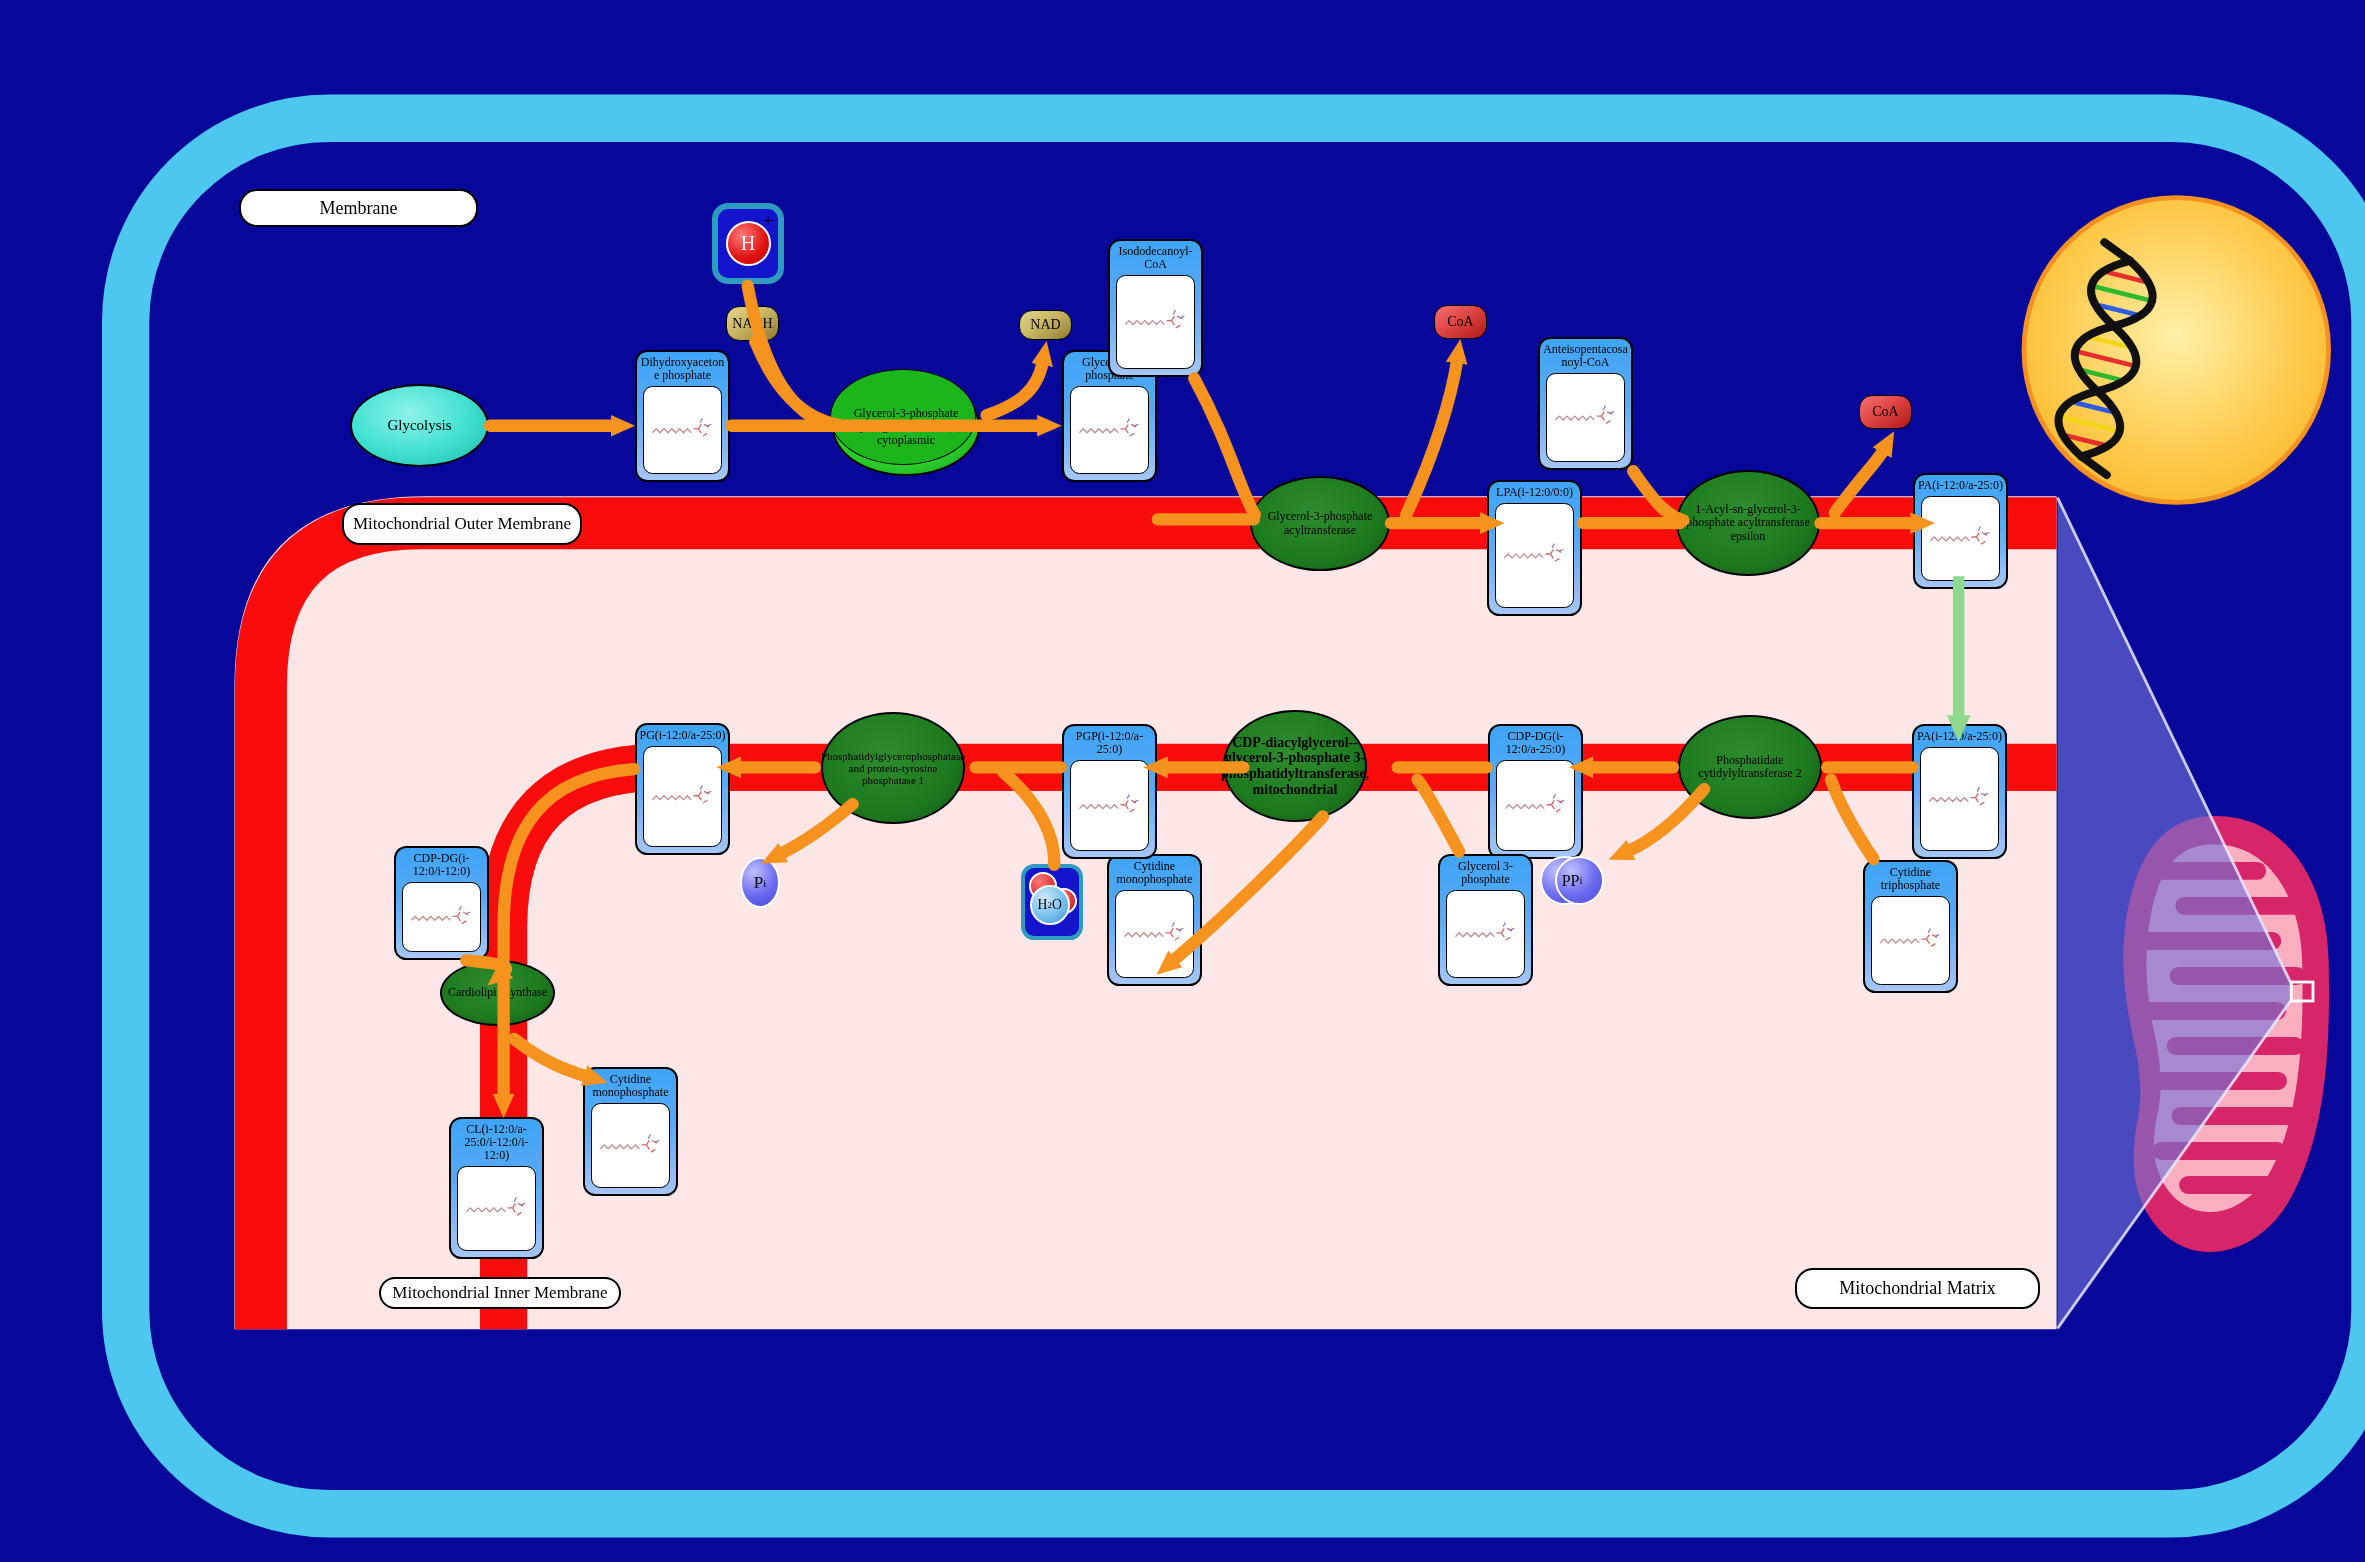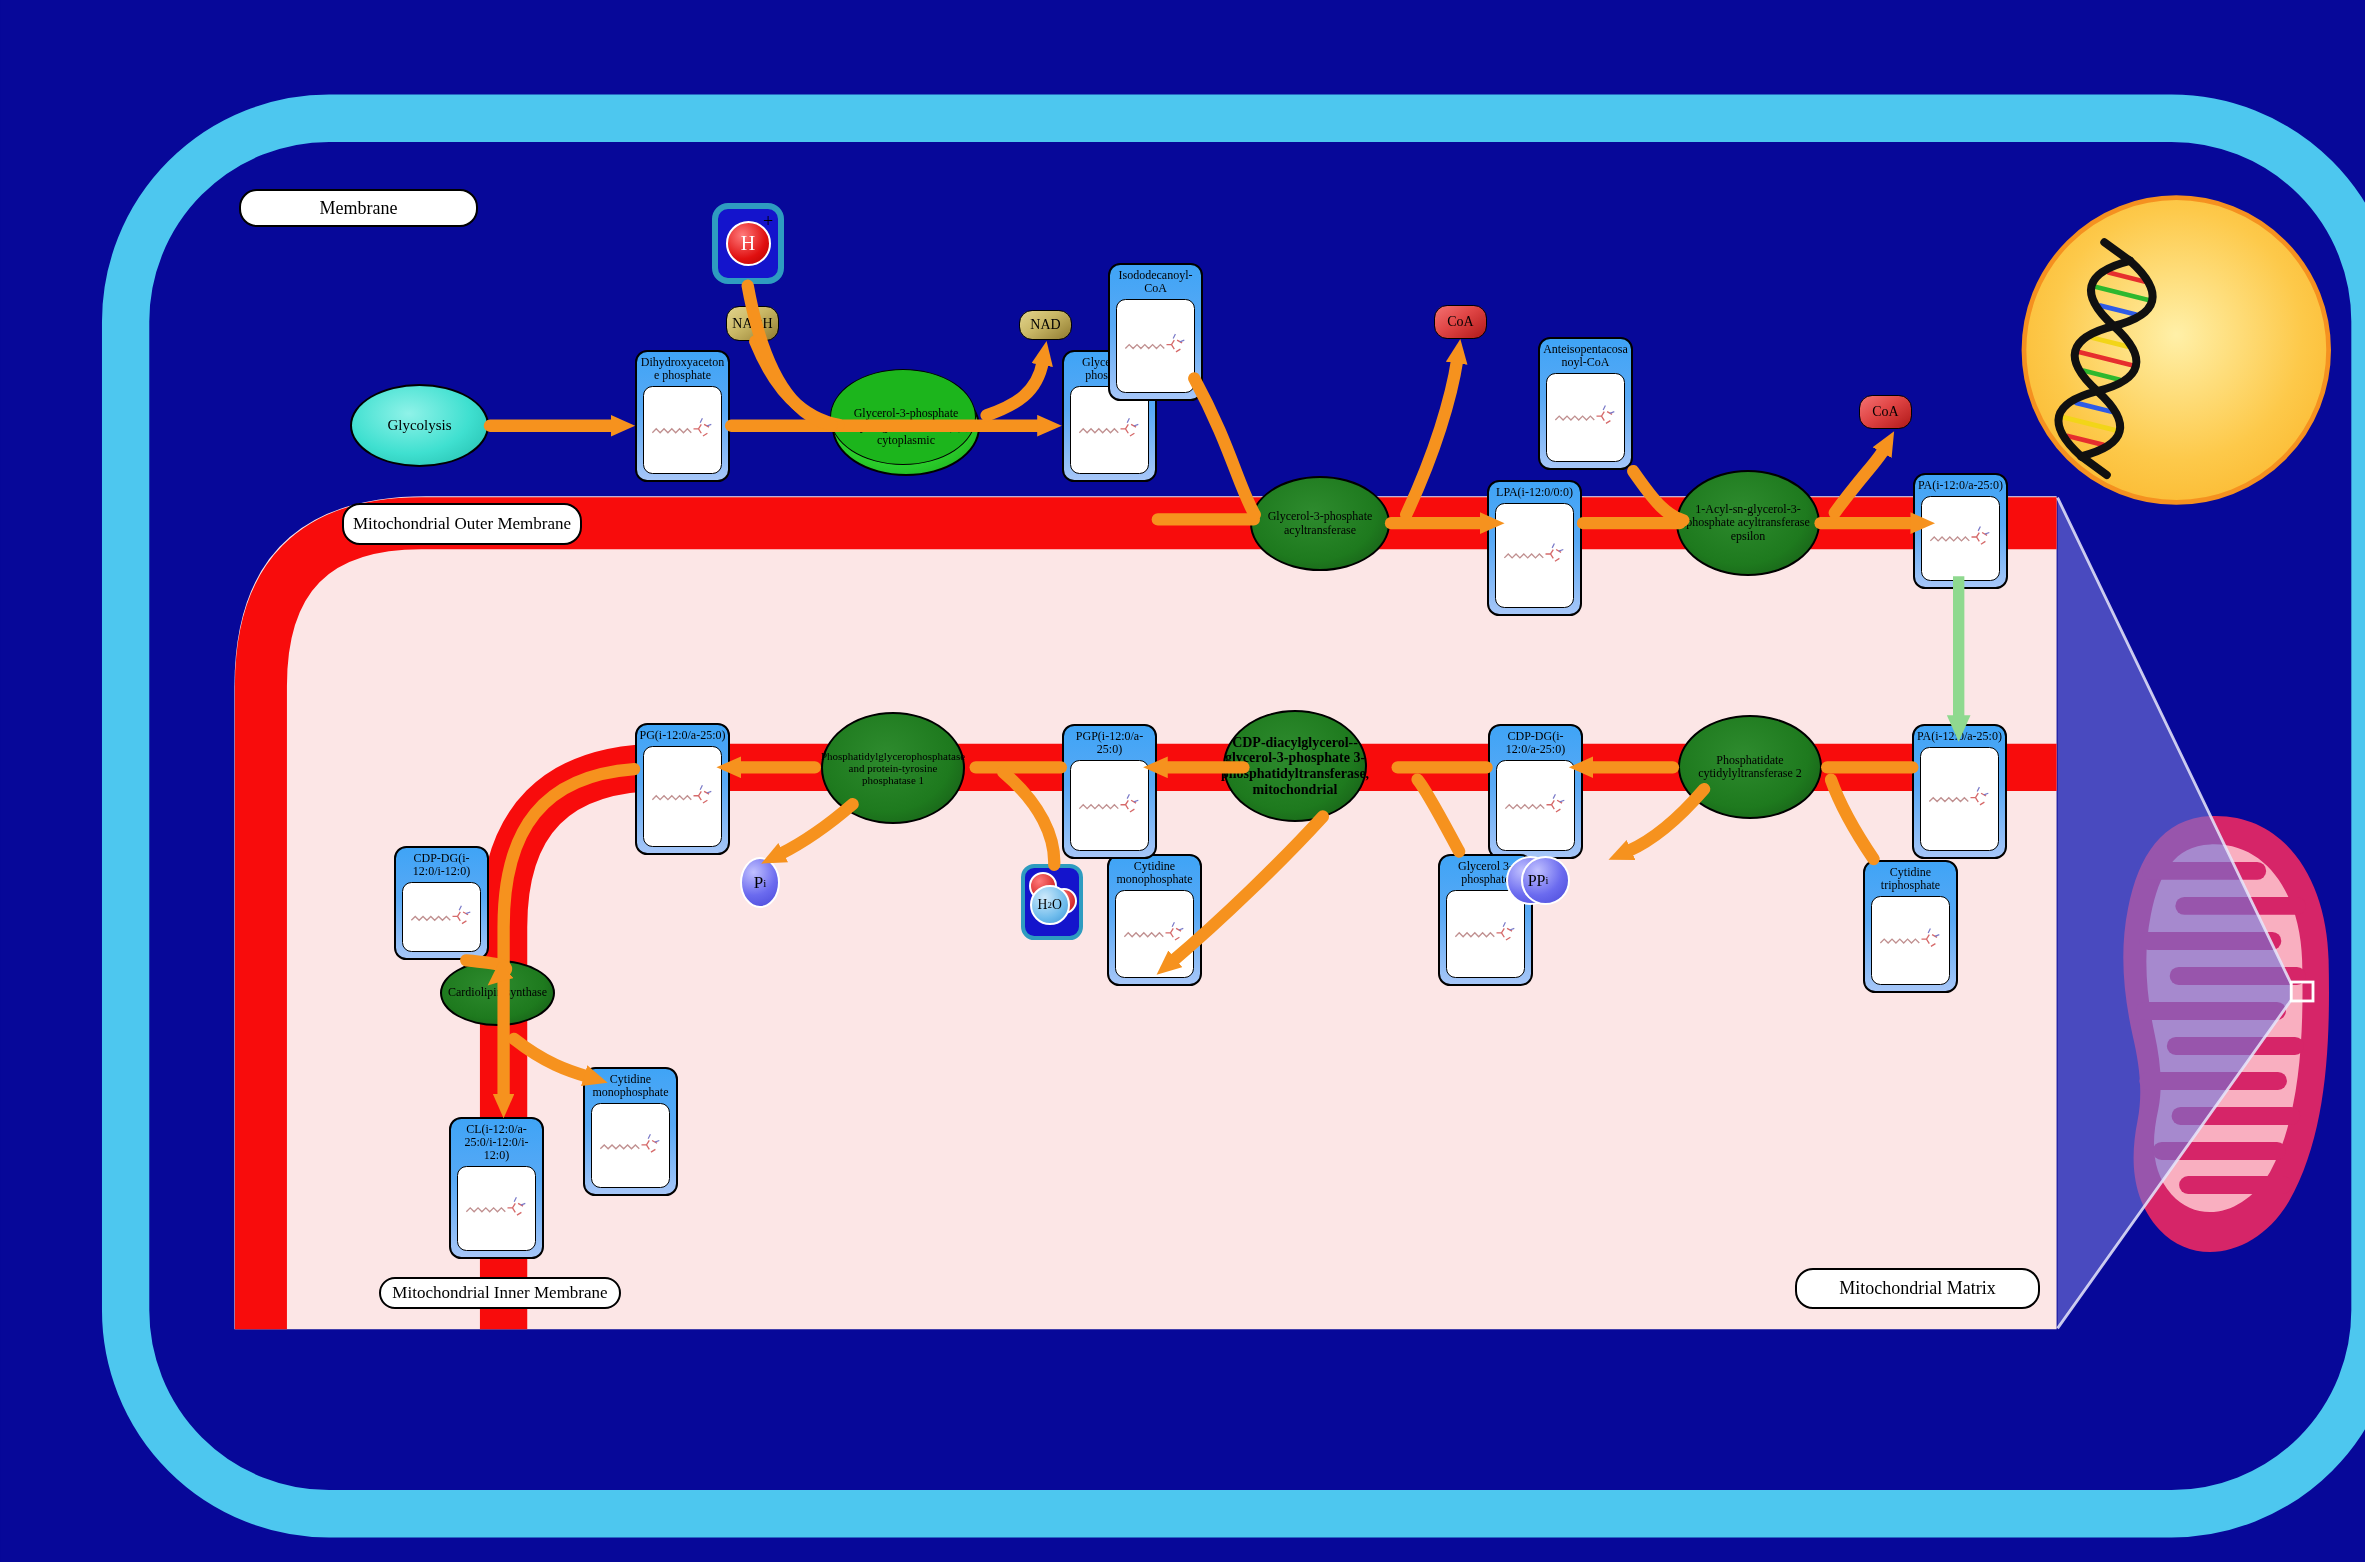--- a/index.html
+++ b/index.html
@@ -215,21 +215,21 @@
       </div>
   </div>
   <div class="node met" style="left:1062px;top:350px;width:95px;height:132px;">
     <div class="met-title">Glycerol 3-phosphate</div>
     <div class="met-body">
         <svg viewBox="0 0 120 70">
           <use href="#squig"></use>
         </svg>
       </div>
   </div>
-  <div class="node met" style="left:1108px;top:239px;width:95px;height:138px;margin-top:24px;">
+  <div class="node met" style="left:1108px;top:239px;width:95px;height:138px;">
     <div class="met-title">Isododecanoyl-CoA</div>
     <div class="met-body">
         <svg viewBox="0 0 120 70">
           <use href="#squig"></use>
         </svg>
       </div>
   </div>
   <div class="node met" style="left:1538px;top:337px;width:95px;height:133px;">
     <div class="met-title">Anteisopentacosanoyl-CoA</div>
     <div class="met-body">
@@ -363,21 +363,21 @@
         <sub>2</sub>
         <span>O</span>
     </div>
   </div>
 
   <div class="node pi-blob" style="left:740px;top:857px;width:40px;height:51px;">
     <span>P</span>
       <sub>i</sub>
   </div>
 
-  <div class="node ppi" style="left:1506px;top:854px;width:64px;height:53px;text-align:right;">
+  <div class="node ppi" style="left:1540px;top:854px;width:64px;height:53px;text-align:right;">
     <div class="c1"></div>
     <div class="c2"></div>
     <div class="txt">
         <span>PP</span>
         <sub>i</sub>
       </div>
   </div>
 
   <svg class="arrows" width="2555" height="1562" viewBox="0 0 5400 3302">
     <defs>

